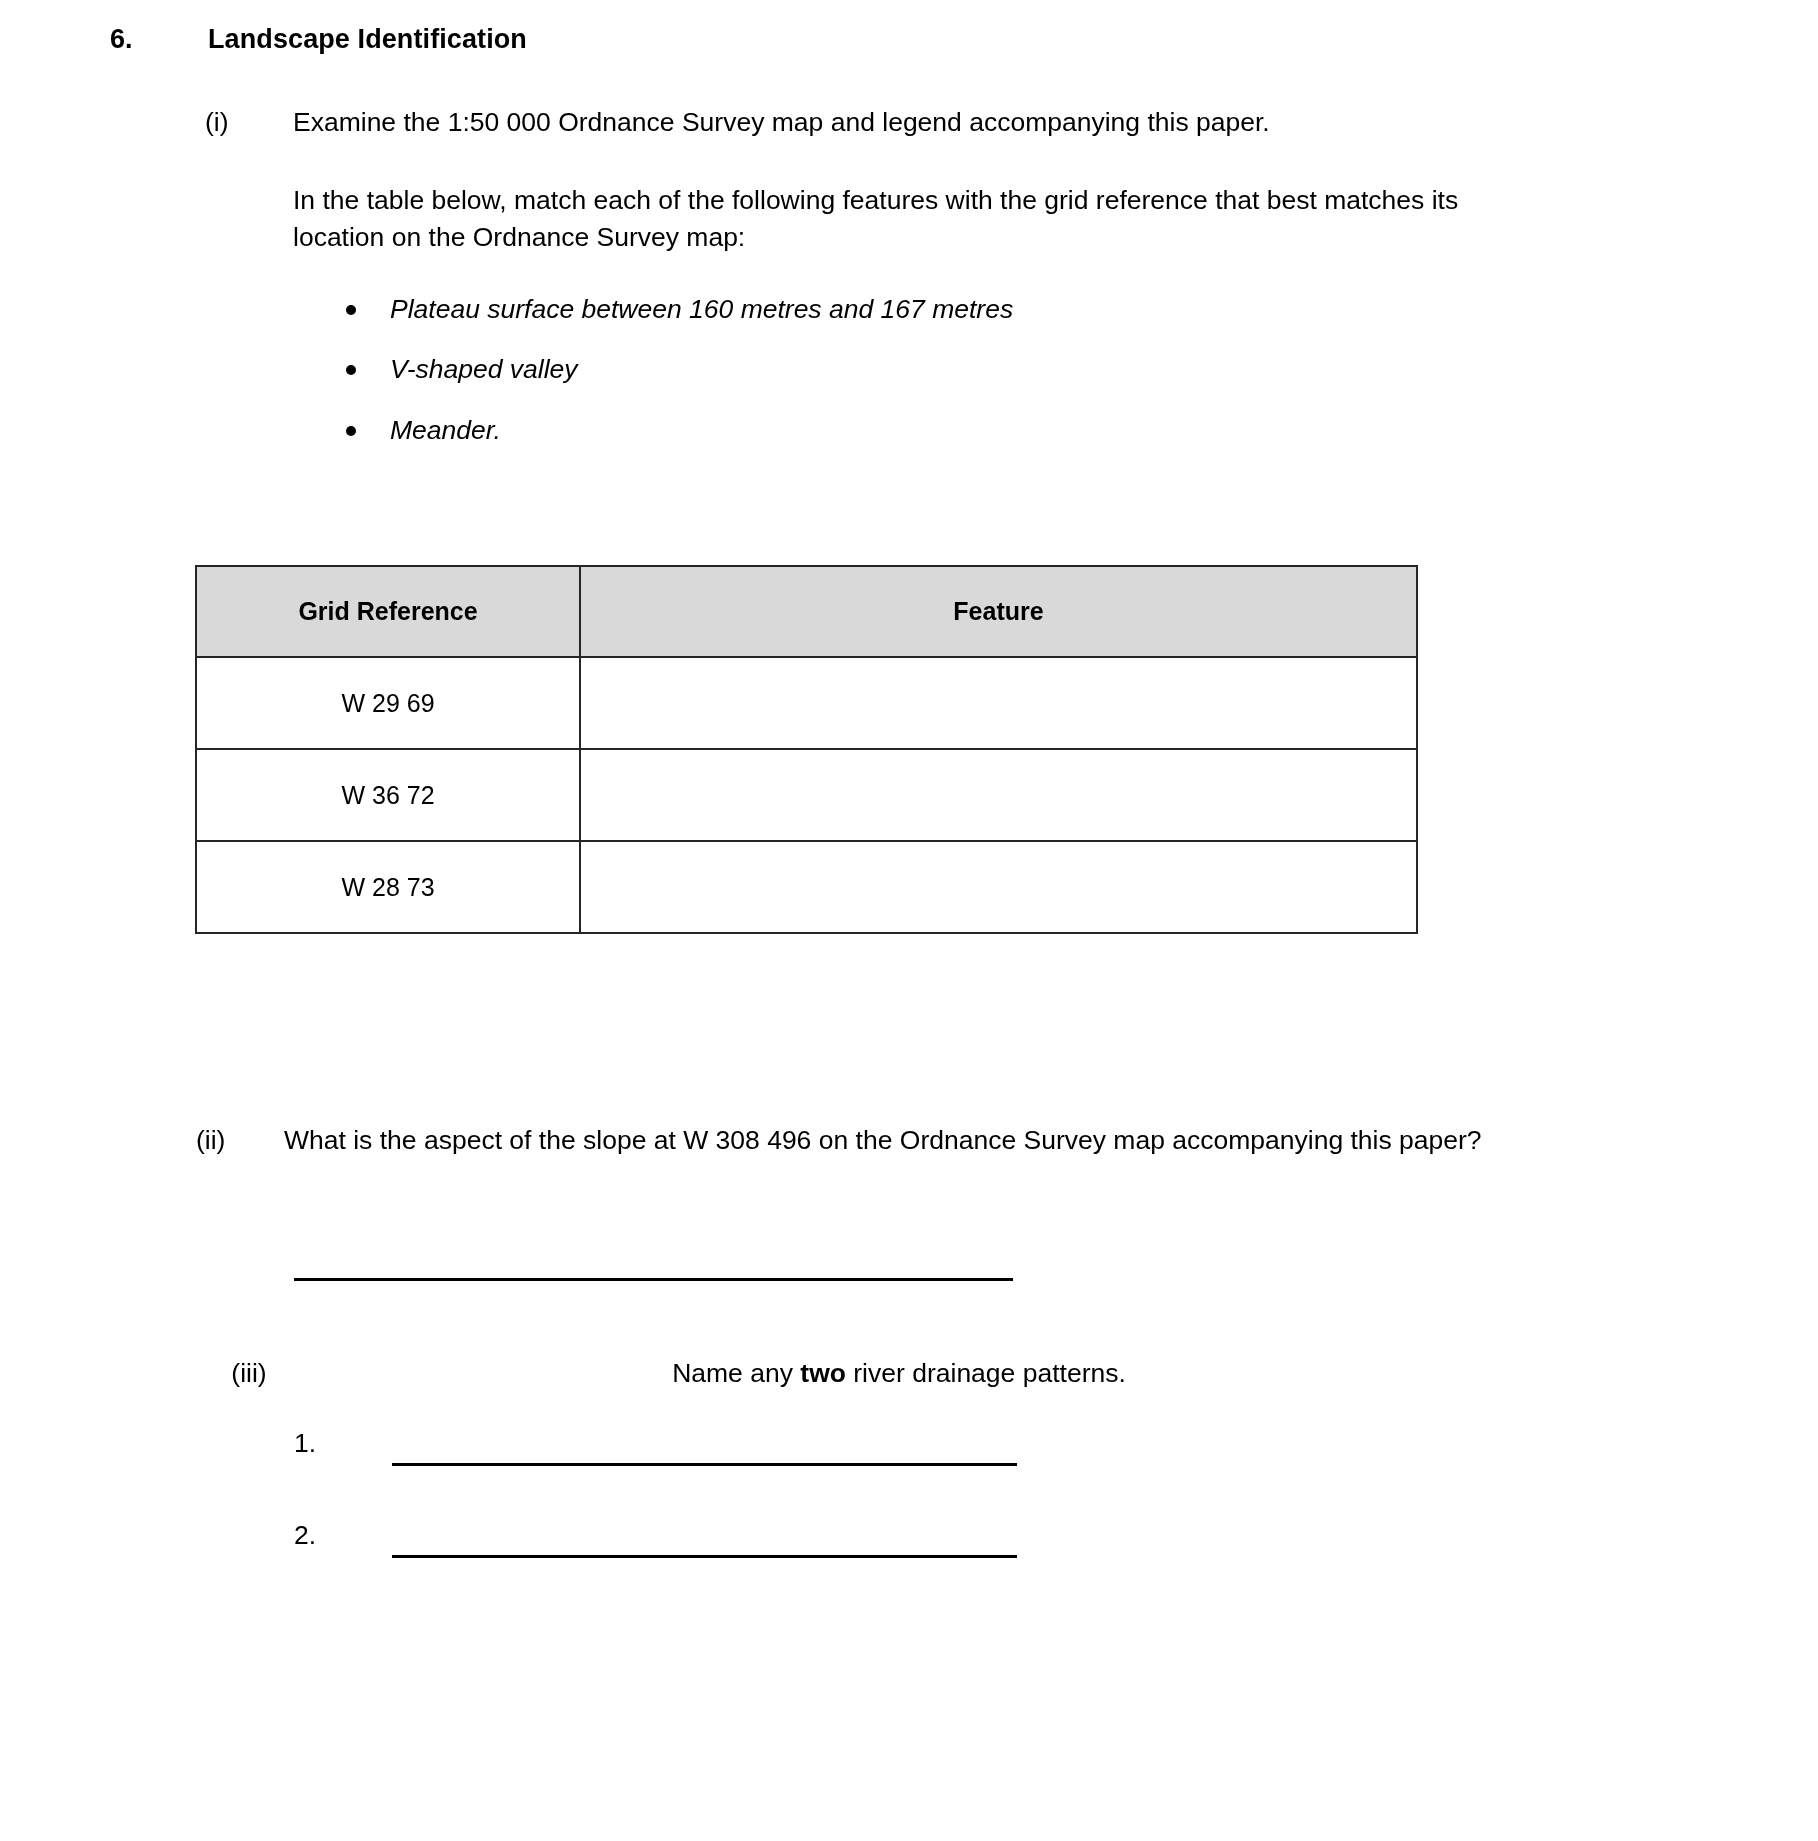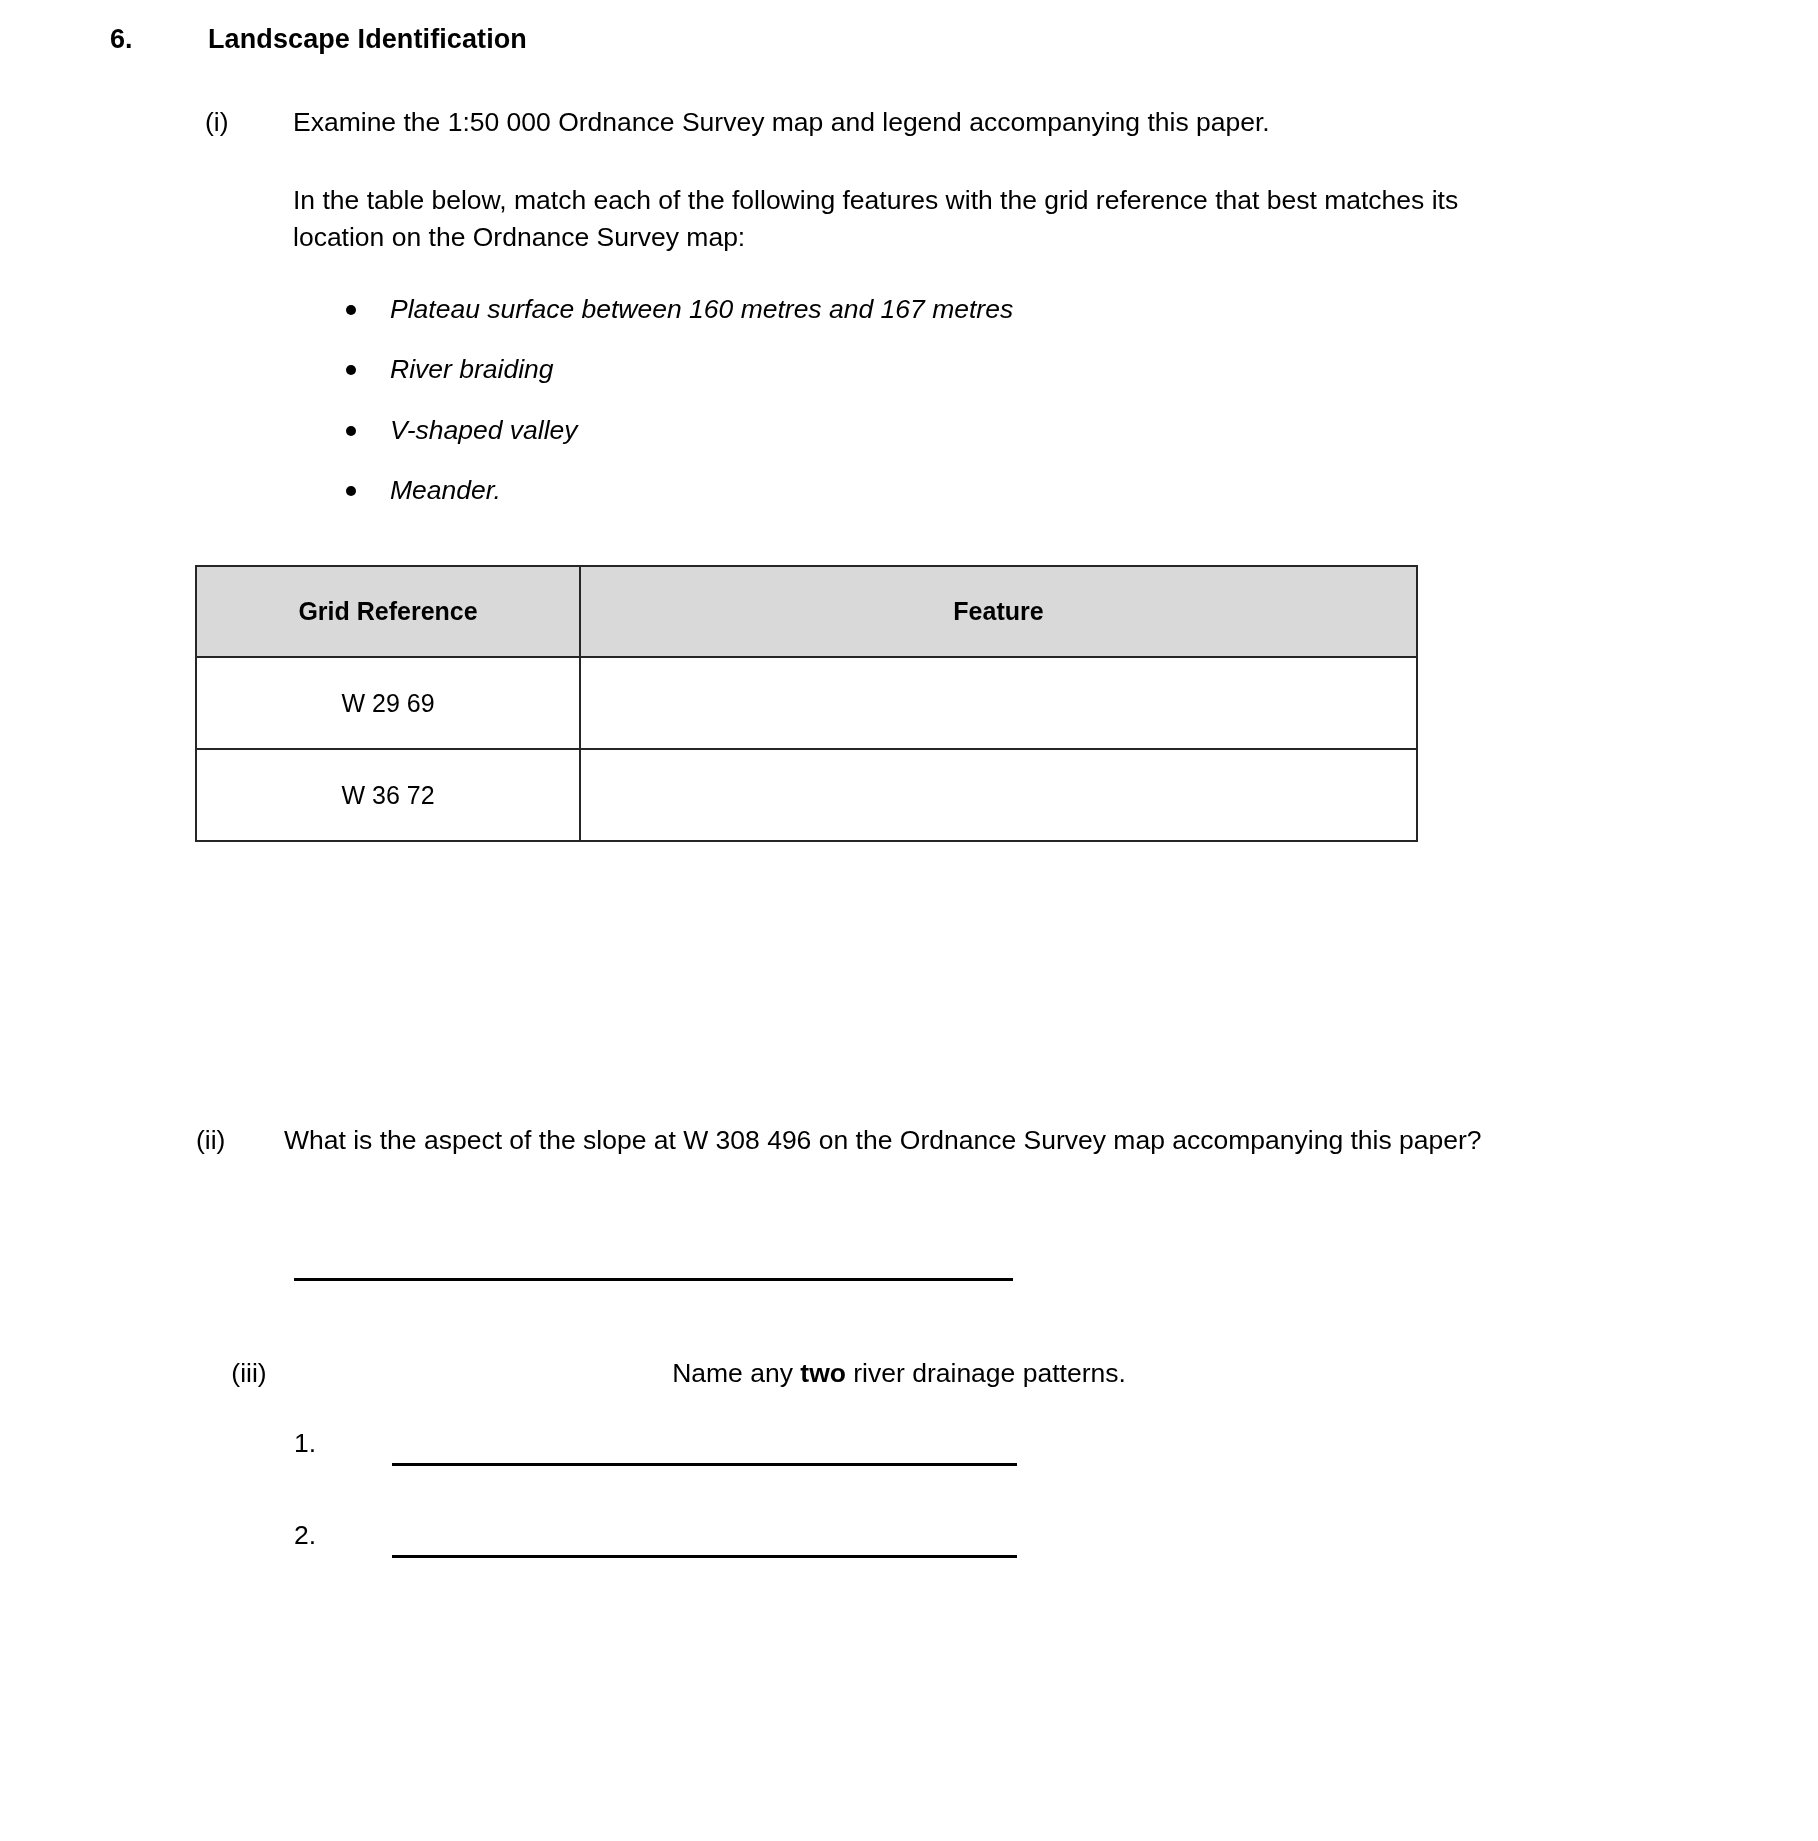--- a/index.html
+++ b/index.html
@@ -146,24 +146,20 @@
     <div class="body">
       <p>Examine the 1:50 000 Ordnance Survey map and legend accompanying this paper.</p>
       <p>In the table below, match each of the following features with the grid reference that best matches its location on the Ordnance Survey map:</p>
     </div>
   </div>
 
   <ul class="bullets">
     <li>
       <span class="dot"></span>
       <span>Plateau surface between 160 metres and 167 metres</span>
-    </li>
-    <li>
-      <span class="dot"></span>
-      <span>River braiding</span>
     </li>
     <li>
       <span class="dot"></span>
       <span>V-shaped valley</span>
     </li>
     <li>
       <span class="dot"></span>
       <span>Meander.</span>
     </li>
   </ul>
@@ -177,20 +173,24 @@
     </thead>
     <tbody>
       <tr>
         <td class="col-gr">W 29 69</td>
         <td class="col-feat"></td>
       </tr>
       <tr>
         <td class="col-gr">W 36 72</td>
         <td class="col-feat"></td>
       </tr>
+      <tr>
+        <td class="col-gr">W 28 73</td>
+        <td class="col-feat"></td>
+      </tr>
     </tbody>
   </table>
 
   <div class="part" style="left:196px; top:1122px; width:1300px;">
     <span class="marker">(ii)</span>
     <div class="body">
       <p>What is the aspect of the slope at W 308 496 on the Ordnance Survey map accompanying this paper?</p>
     </div>
   </div>
 

